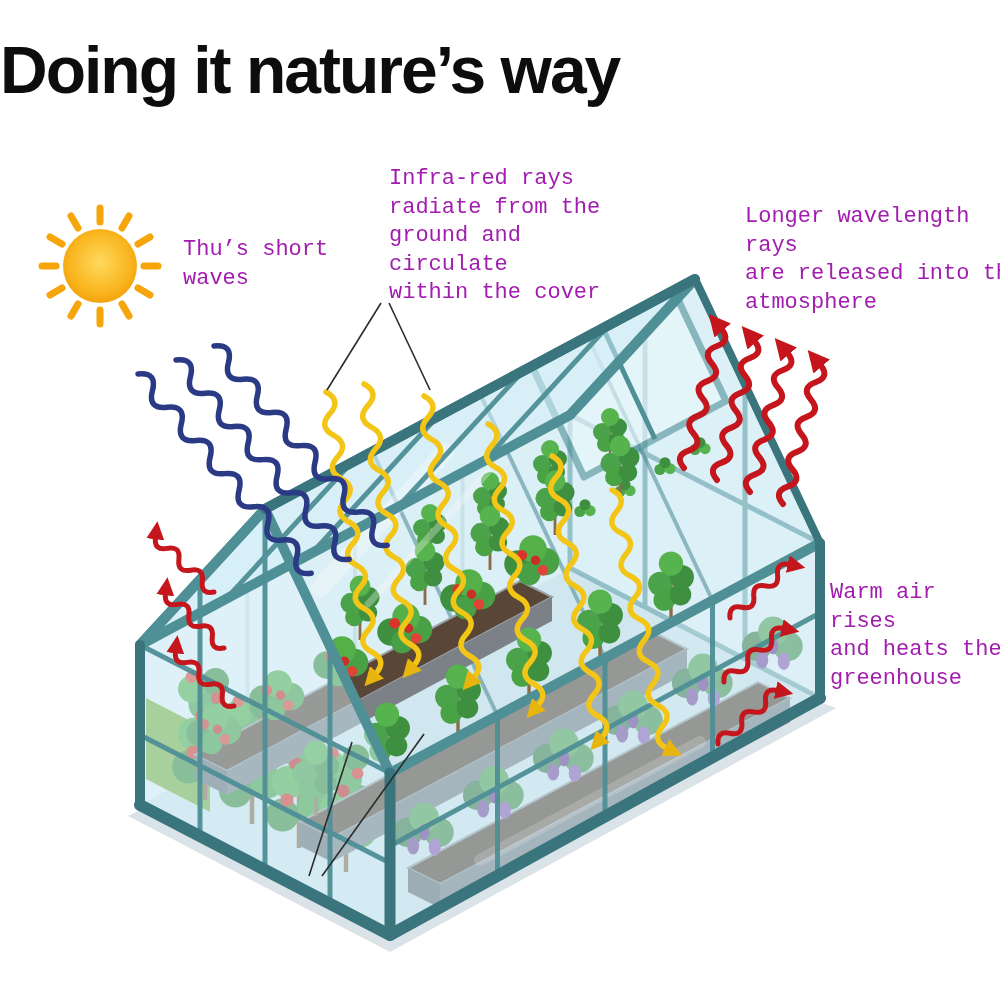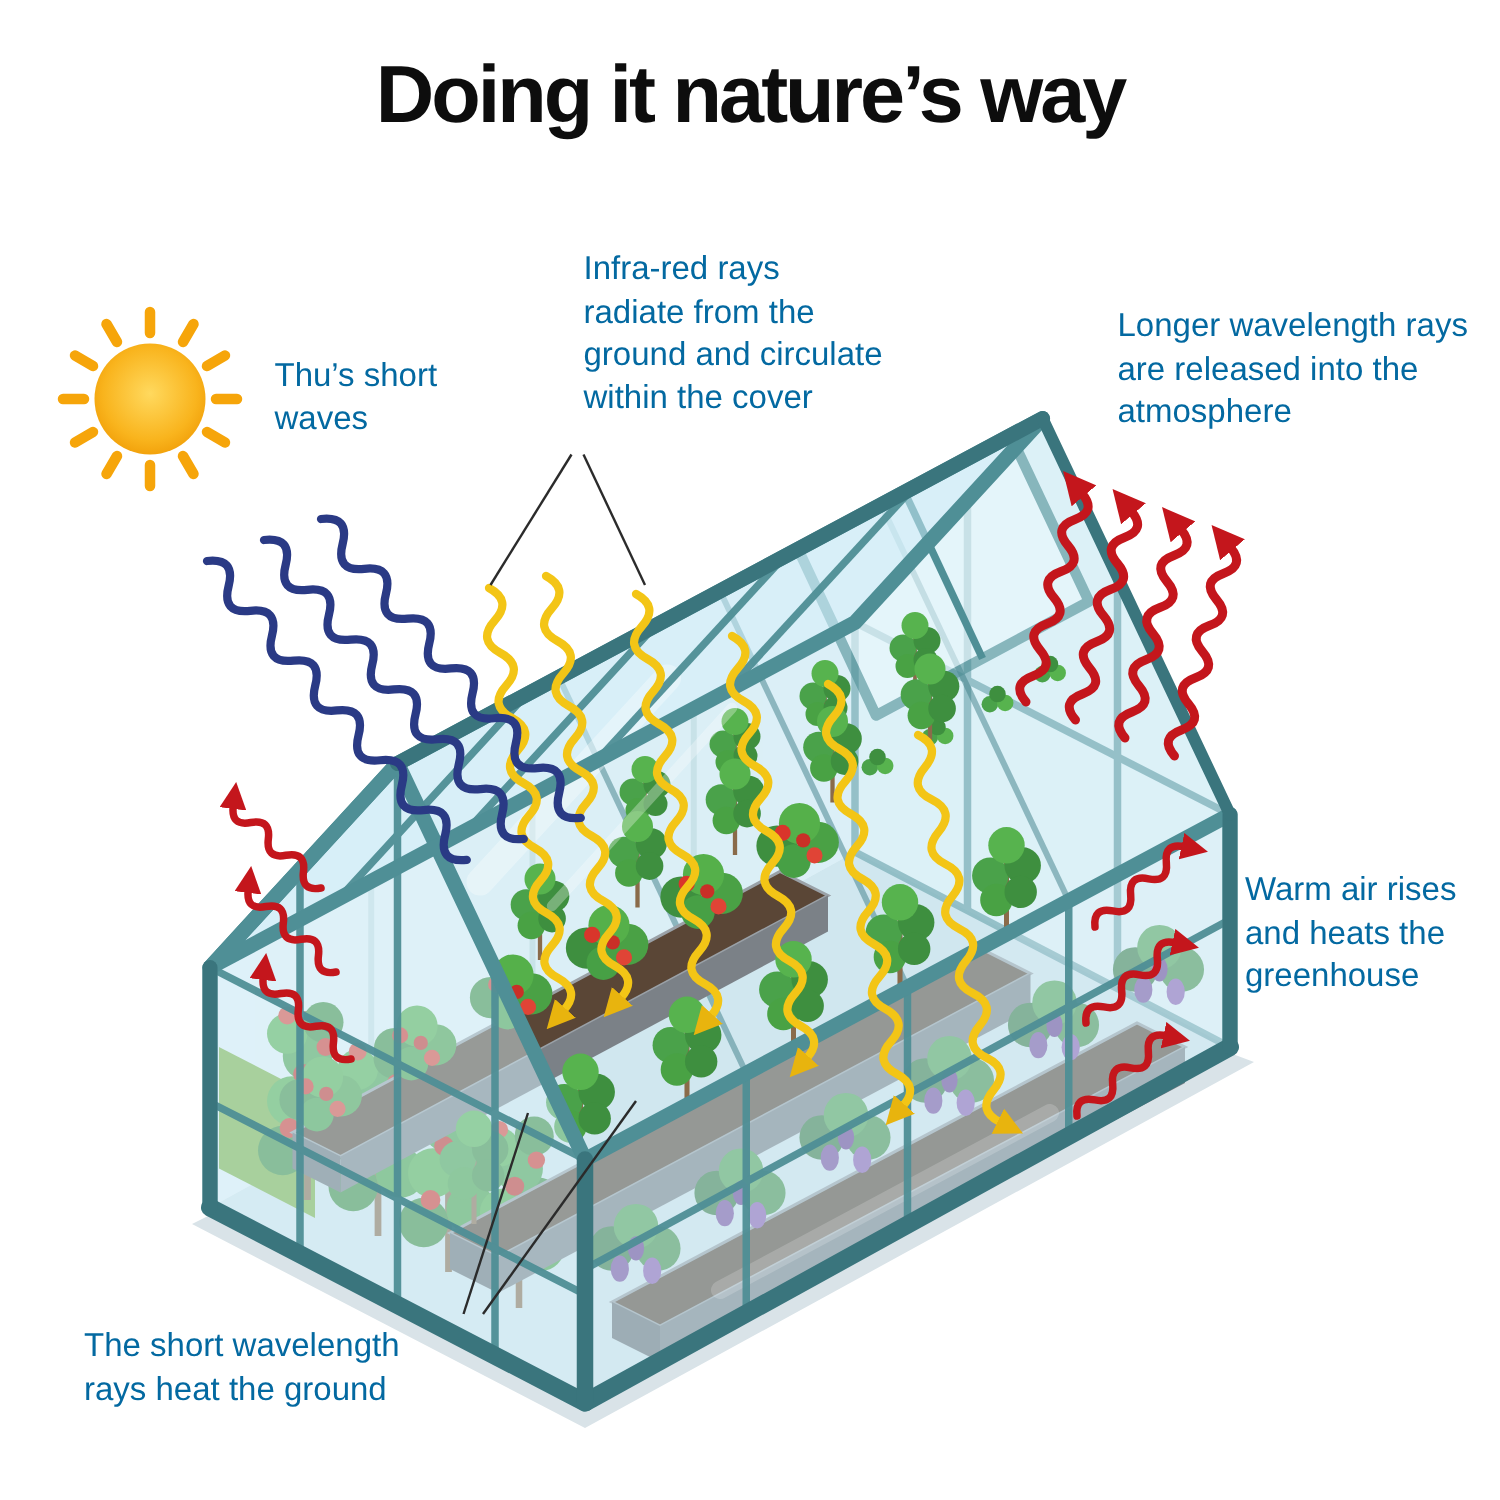--- a/index.html
+++ b/index.html
@@ -1,21 +1,21 @@
 <!DOCTYPE html>
 <html><head>
 <meta charset="utf-8">
 <style>
   html,body{margin:0;padding:0;background:#ffffff;}
   .canvas{position:relative;width:1000px;height:1000px;background:#ffffff;overflow:hidden;
           font-family:"Liberation Sans",sans-serif;}
   .scene{position:absolute;left:0;top:0;width:1000px;height:1000px;}
-  .title{position:absolute;top:32px;left:0;right:0;margin:0;text-align:center;
-         font-size:54px;font-weight:bold;letter-spacing:-2px;color:#0d0d0d;}
-  .label{position:absolute;font-size:22px;line-height:1.3;color:#0369a1;white-space:pre-line;}
+  .title{position:absolute;top:32px;left:0;right:0;margin:0;
+         font-size:66px;font-weight:bold;letter-spacing:-2px;color:#0d0d0d;}
+  .label{position:absolute;font-size:22px;line-height:1.3;color:#a21caf;white-space:pre-line;font-family:Liberation Mono, monospace;}
 </style>
 </head>
 <body>
 
 <div class="canvas">
 
   <svg class="scene" viewBox="0 0 1000 1000">
     <defs>
       <radialGradient id="sunG" cx="50%" cy="45%" r="60%">
         <stop offset="0%" stop-color="#ffd95e"></stop>
@@ -288,16 +288,14 @@
 within the cover</div>
 
   <div class="label" style="left:709px;top:203px;width:290px;margin-left:36px;">Longer wavelength rays
 are released into the
 atmosphere</div>
 
   <div class="label" style="left:830px;top:579px;width:175px;">Warm air rises
 and heats the
 greenhouse</div>
 
-  <div class="label" style="left:56px;top:883px;width:255px;">The short wavelength
-rays heat the ground</div>
 
 </div>
 
 </body></html>

